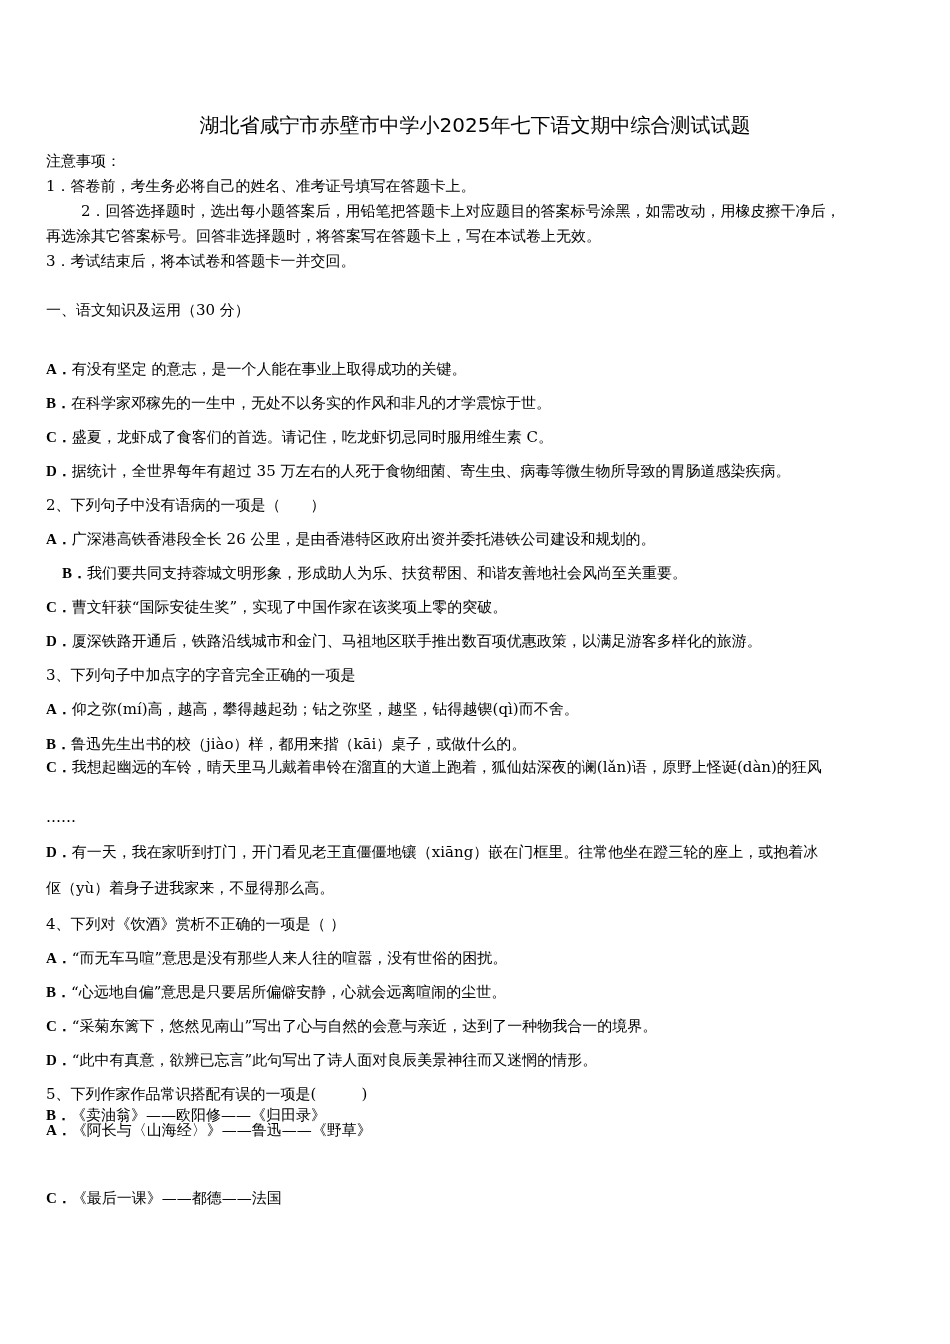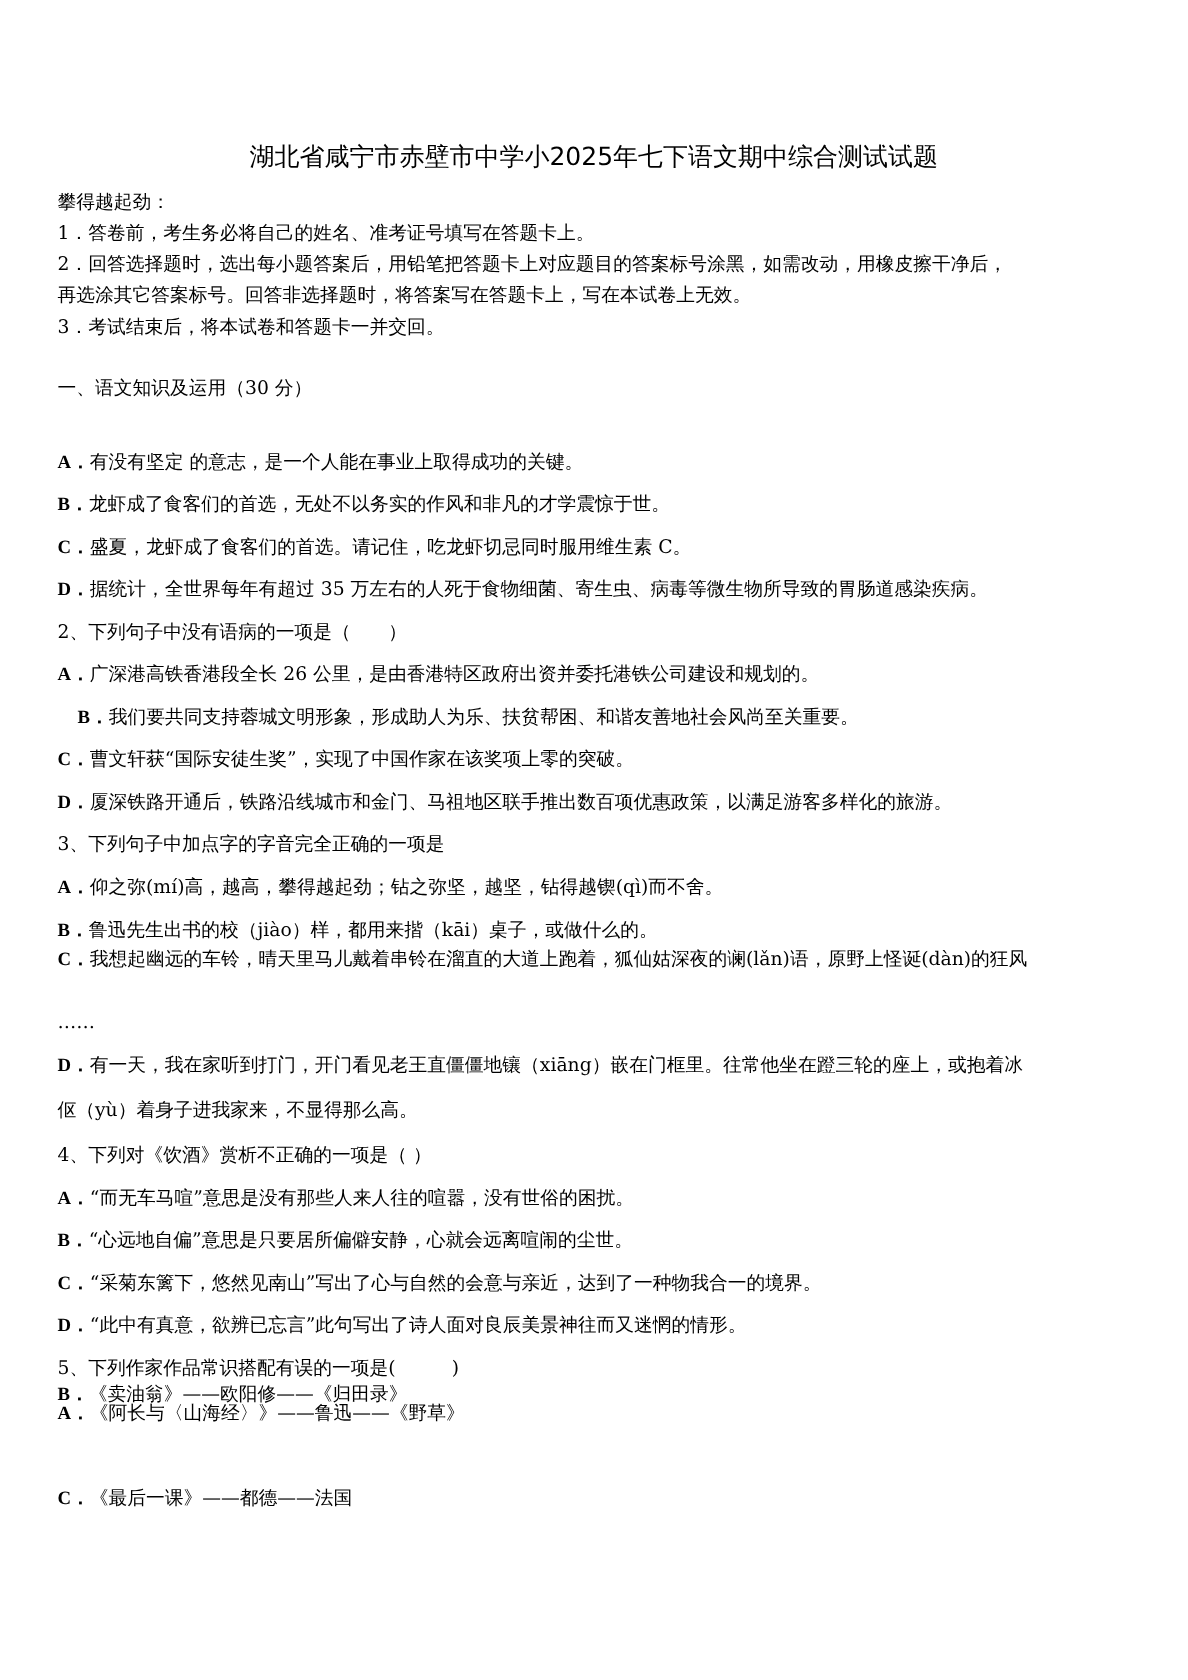--- a/index.html
+++ b/index.html
@@ -14,33 +14,33 @@
       font-family: "DejaVu Serif", serif; font-size: 15px; line-height: 18px;
     }
     .opt-label { font-weight: bold; font-family: "Liberation Serif", serif; }
   </style>
 </head>
 <body>
 
 <div class="page">
   <div class="title">湖北省咸宁市赤壁市中学小2025年七下语文期中综合测试试题</div>
 
-  <div class="line" style="top:152px;">攀得越起劲：</div>
+  <div class="line" style="top:152px;">注意事项：</div>
   <div class="line" style="top:177px;">1．答卷前，考生务必将自己的姓名、准考证号填写在答题卡上。</div>
-  <div class="line" style="top:202px;">2．回答选择题时，选出每小题答案后，用铅笔把答题卡上对应题目的答案标号涂黑，如需改动，用橡皮擦干净后，</div>
+  <div class="line" style="top:202px;margin-left:35px;">2．回答选择题时，选出每小题答案后，用铅笔把答题卡上对应题目的答案标号涂黑，如需改动，用橡皮擦干净后，</div>
   <div class="line" style="top:227px;">再选涂其它答案标号。回答非选择题时，将答案写在答题卡上，写在本试卷上无效。</div>
   <div class="line" style="top:252px;">3．考试结束后，将本试卷和答题卡一并交回。</div>
 
   <div class="line" style="top:301px;">一、语文知识及运用（30 分）</div>
 
   <div class="line" style="top:360px;">
     <span class="opt-label">A．</span><span>有没有坚定 的意志，是一个人能在事业上取得成功的关键。</span>
   </div>
   <div class="line" style="top:394px;">
-    <span class="opt-label">B．</span><span>龙虾成了食客们的首选，无处不以务实的作风和非凡的才学震惊于世。</span>
+    <span class="opt-label">B．</span><span>在科学家邓稼先的一生中，无处不以务实的作风和非凡的才学震惊于世。</span>
   </div>
   <div class="line" style="top:428px;">
     <span class="opt-label">C．</span><span>盛夏，龙虾成了食客们的首选。请记住，吃龙虾切忌同时服用维生素 C。</span>
   </div>
   <div class="line" style="top:462px;">
     <span class="opt-label">D．</span><span>据统计，全世界每年有超过 35 万左右的人死于食物细菌、寄生虫、病毒等微生物所导致的胃肠道感染疾病。</span>
   </div>
 
   <div class="line" style="top:496px;">2、下列句子中没有语病的一项是（　　）</div>
   <div class="line" style="top:530px;">

